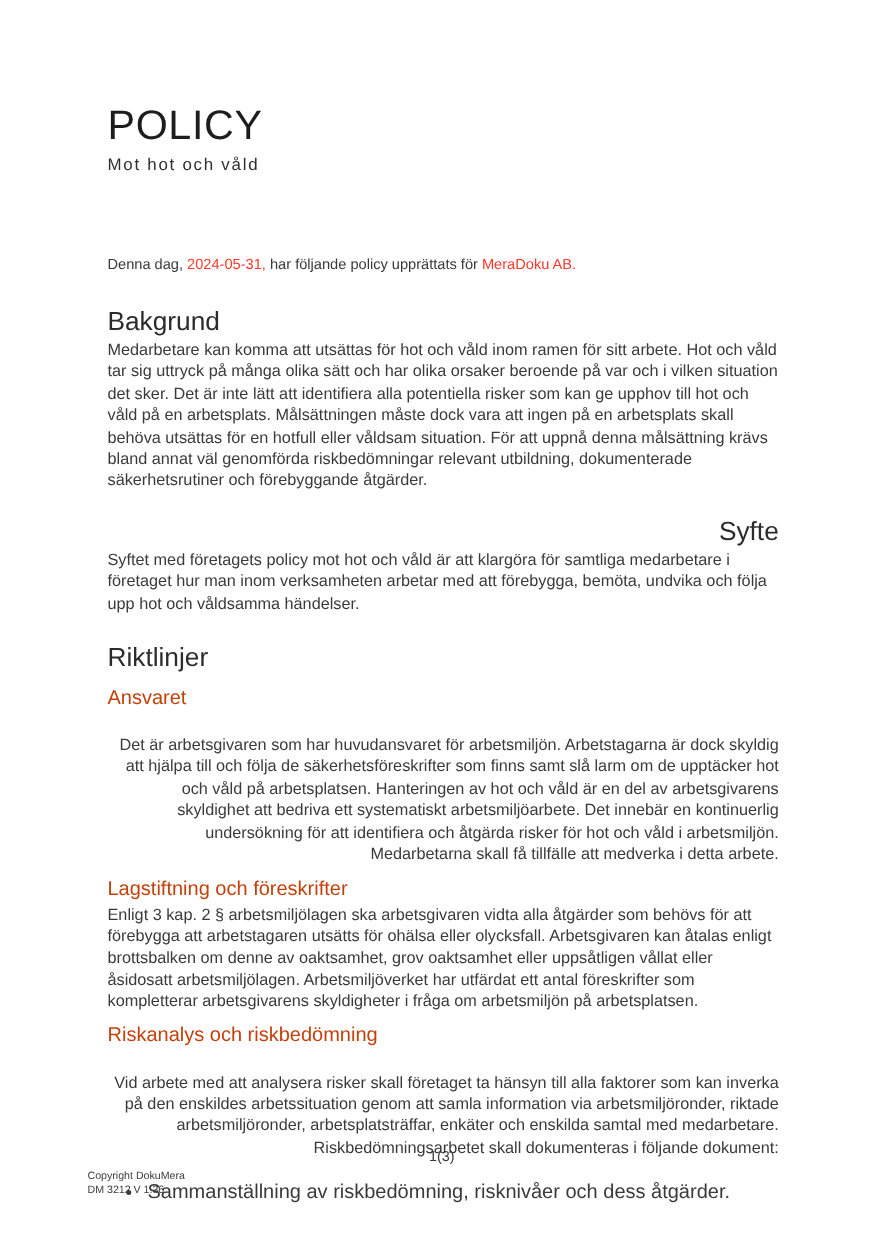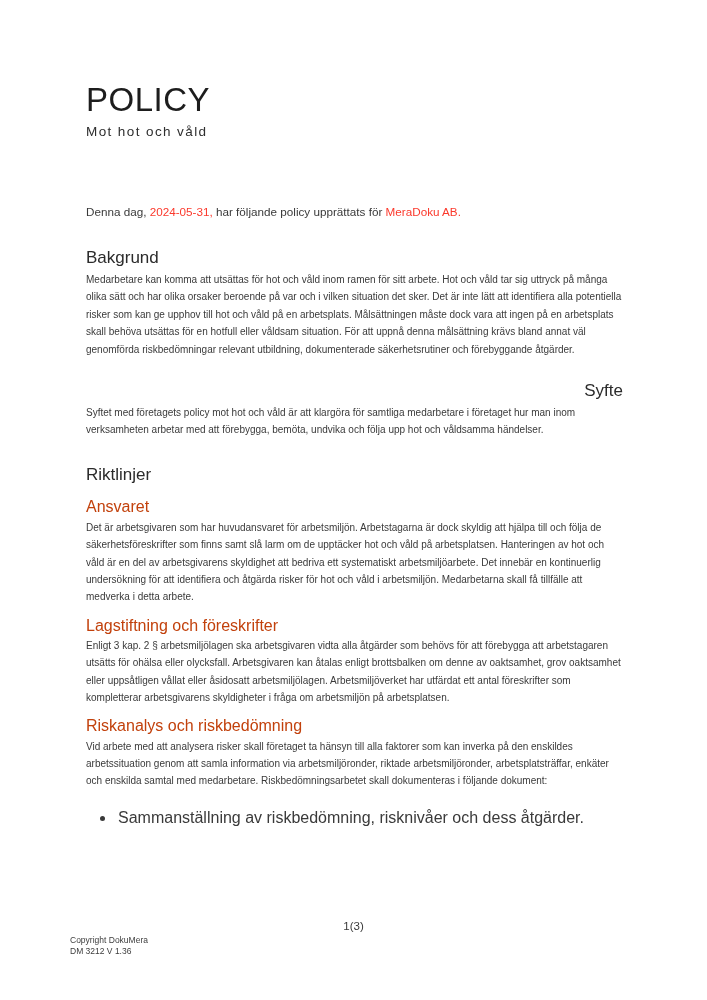--- a/index.html
+++ b/index.html
@@ -34,43 +34,43 @@
     color: #2e2e2e;
   }
   .intro {
     margin-top: 63px;
     font-size: 11.7px;
     line-height: 17px;
     color: #3a3a3a;
   }
   .section-heading {
     margin-top: 28px;
-    font-size: 17px;
+    font-size: 21px;
     line-height: 20px;
     font-weight: 400;
     color: #2b2b2b;
   }
   .section-heading.syfte { margin-top: 23px; text-align: right; }
   .section-heading.riktlinjer { margin-top: 26px; }
   .sub-heading {
     font-size: 16px;
     line-height: 16px;
     font-weight: 400;
     color: #c2410c;
   }
   .sub-heading.ansvaret { margin-top: 14px; }
   .sub-heading.lagstiftning { margin-top: 12px; }
   .sub-heading.riskanalys { margin-top: 11px; }
   .para {
     margin-top: 3px;
-    font-size: 10px;
+    font-size: 13px;
     line-height: 17.4px;
     color: #3a3a3a;
   }
-  .para.tight4 { margin-top: 4px; }
+  .para.tight4 { margin-top: 20px; text-align: right; }
   .bullet-list {
     margin: 19px 0 0 0;
     padding: 0 0 0 30px;
     font-size: 16px;
     line-height: 17.4px;
     color: #3a3a3a;
   }
   .bullet-list li { margin: 0; padding-left: 2px; }
   .page-number {
     position: absolute;

